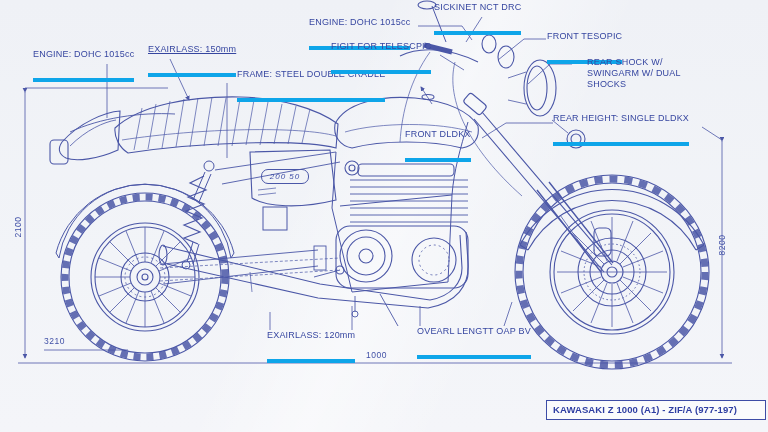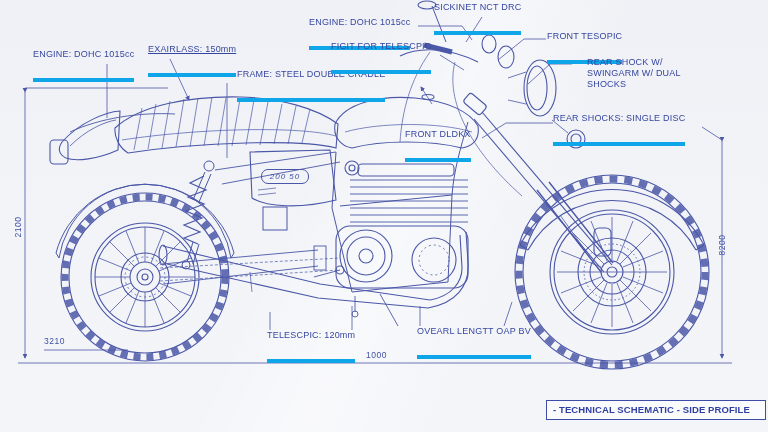--- a/index.html
+++ b/index.html
@@ -230,27 +230,27 @@
 <div class="lbl" style="left:331px;top:41px;"><span class="und">FIGIT FOR TELESCPIC</span></div>
 <div class="lbl" style="left:547px;top:31px;"><span class="und">FRONT TESOPIC</span></div>
 
 <div class="lbl" style="left:575px;top:57px;margin-left:12px;">
   <div>REAR SHOCK W/</div>
   <div>SWINGARM W/ DUAL</div>
   <div>SHOCKS</div>
 </div>
 
 <div class="lbl" style="left:405px;top:105px;margin-top:24px;"><span class="und">FRONT DLDKX</span></div>
-<div class="lbl" style="left:553px;top:113px;"><span class="und">REAR SHOCKS: SINGLE DISC</span></div>
+<div class="lbl" style="left:553px;top:113px;"><span class="und">REAR HEIGHT: SINGLE DLDKX</span></div>
 
 <div class="badge">200 50</div>
 
-<div class="lbl" style="left:267px;top:330px;"><span class="und">TELESCPIC: 120mm</span></div>
+<div class="lbl" style="left:267px;top:330px;"><span class="und">EXAIRLASS: 120mm</span></div>
 <div class="lbl" style="left:417px;top:326px;"><span class="und">OVEARL LENGTT OAP BV</span></div>
 
 <div class="dim vdim" style="left:-3px;top:222px;">2100</div>
 <div class="dim vdim" style="left:701px;top:240px;">8200</div>
 <div class="dim" style="left:366px;top:350px;">1000</div>
 <div class="dim" style="left:44px;top:336px;">3210</div>
 
 <div class="titleblock">
-  <div>- TECHNICAL SCHEMATIC - SIDE PROFILE</div>
+  <div>KAWASAKI Z 1000 (A1) - ZIF/A (977-197)</div>
 </div>
 
 </body></html>

